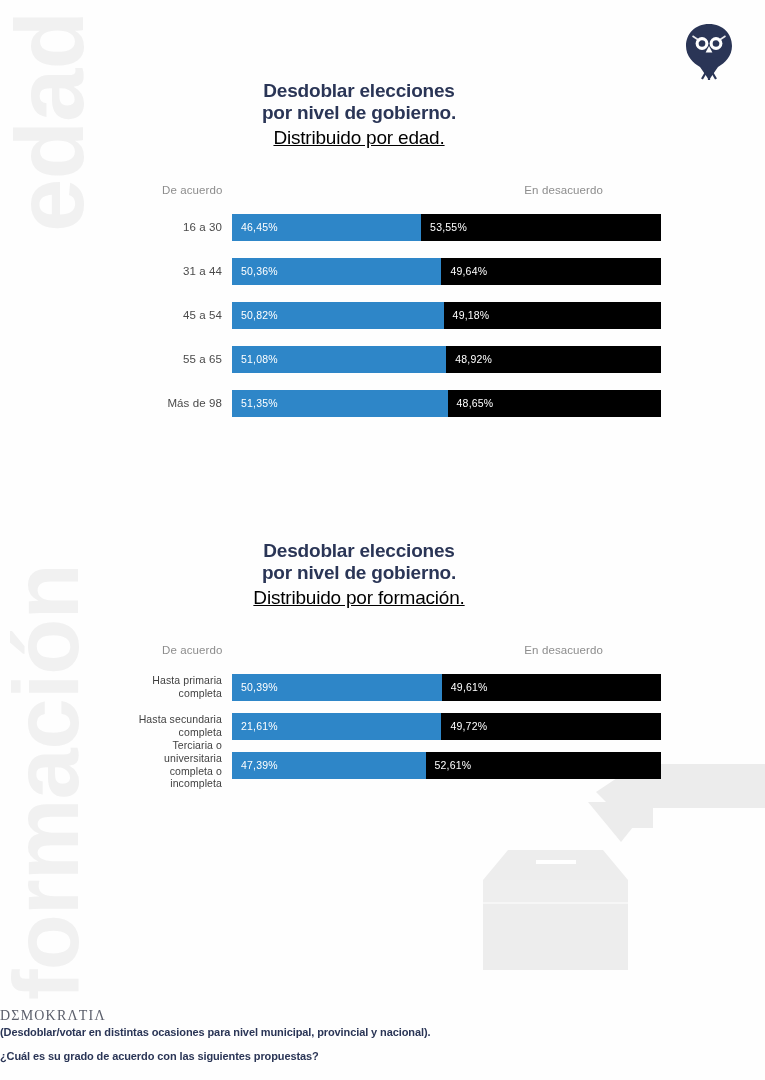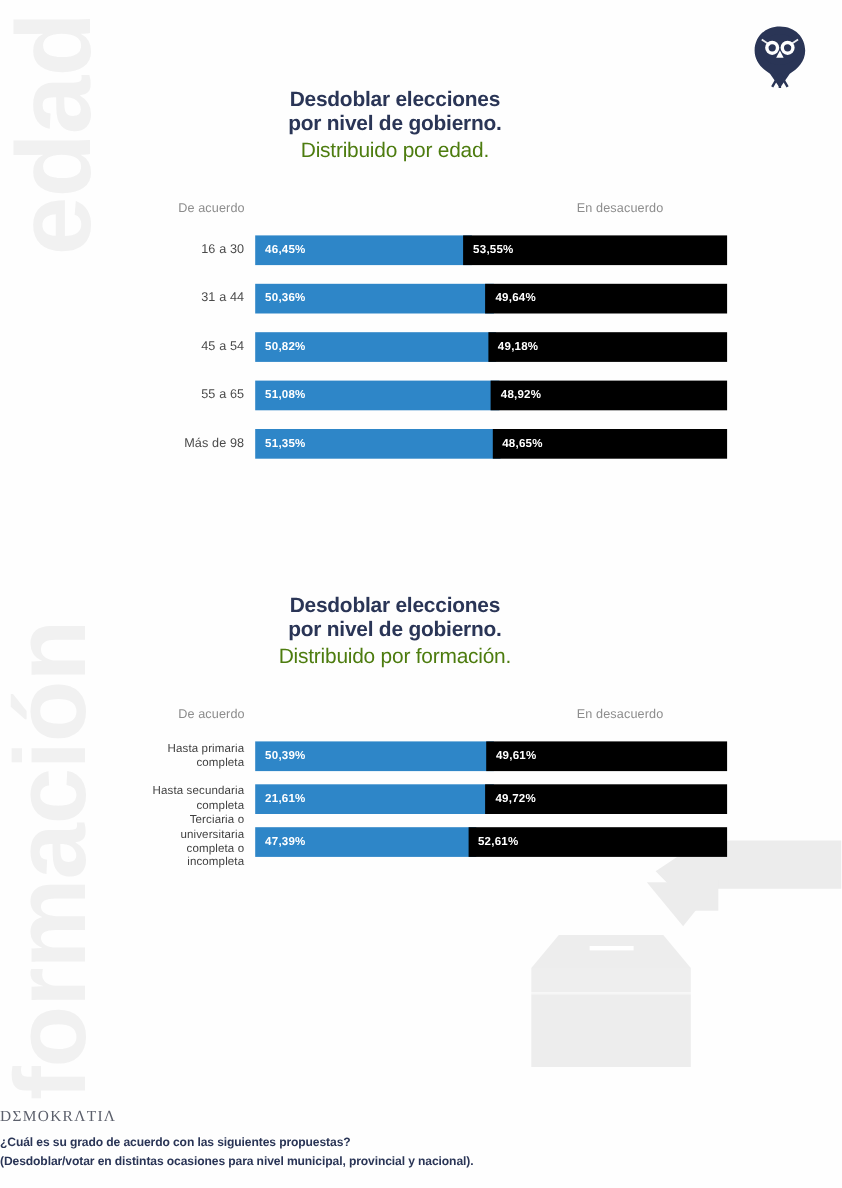--- a/index.html
+++ b/index.html
@@ -72,24 +72,25 @@
   .title-line {
     font-size: 19px;
     font-weight: 700;
     color: #2a3556;
     line-height: 1.18;
     letter-spacing: -0.2px;
   }
   .subtitle {
     font-size: 19px;
     font-weight: 400;
-    color: #4d7c0f;
+    color: #000000;
     line-height: 1.3;
     margin-top: 1px;
     letter-spacing: -0.2px;
+    text-decoration: underline;
   }
 
   .legend {
     position: relative;
     margin: 0 auto;
     width: 441px;
     margin-top: 33px;
     height: 16px;
   }
   .legend-left, .legend-right {
@@ -144,21 +145,21 @@
     top: 0;
     height: 27px;
     display: flex;
     align-items: center;
   }
   .seg-agree { left: 0; background: #2e86c8; }
   .seg-disagree { right: 12px; background: #000000; }
 
   .seg-val {
     font-size: 10.5px;
-    font-weight: 700;
+    font-weight: 400;
     color: #ffffff;
     padding-left: 9px;
     letter-spacing: 0.2px;
     white-space: nowrap;
   }
 
   
   .footer {
     position: absolute;
     left: 0;
@@ -352,17 +353,17 @@
             <span class="seg-val">52,61%</span>
           </div>
         </div>
       </div>
 
     </div>
   </div>
 
   <div class="footer">
     <div class="wordmark">DΣMOKRΛTIΛ</div>
+    <div class="footer-q" style="margin-top:0">(Desdoblar/votar en distintas ocasiones para nivel municipal, provincial y nacional).</div>
     <div class="footer-q">¿Cuál es su grado de acuerdo con las siguientes propuestas?</div>
-    <div class="footer-q" style="margin-top:0">(Desdoblar/votar en distintas ocasiones para nivel municipal, provincial y nacional).</div>
   </div>
 
 </div>
 
 </body></html>

